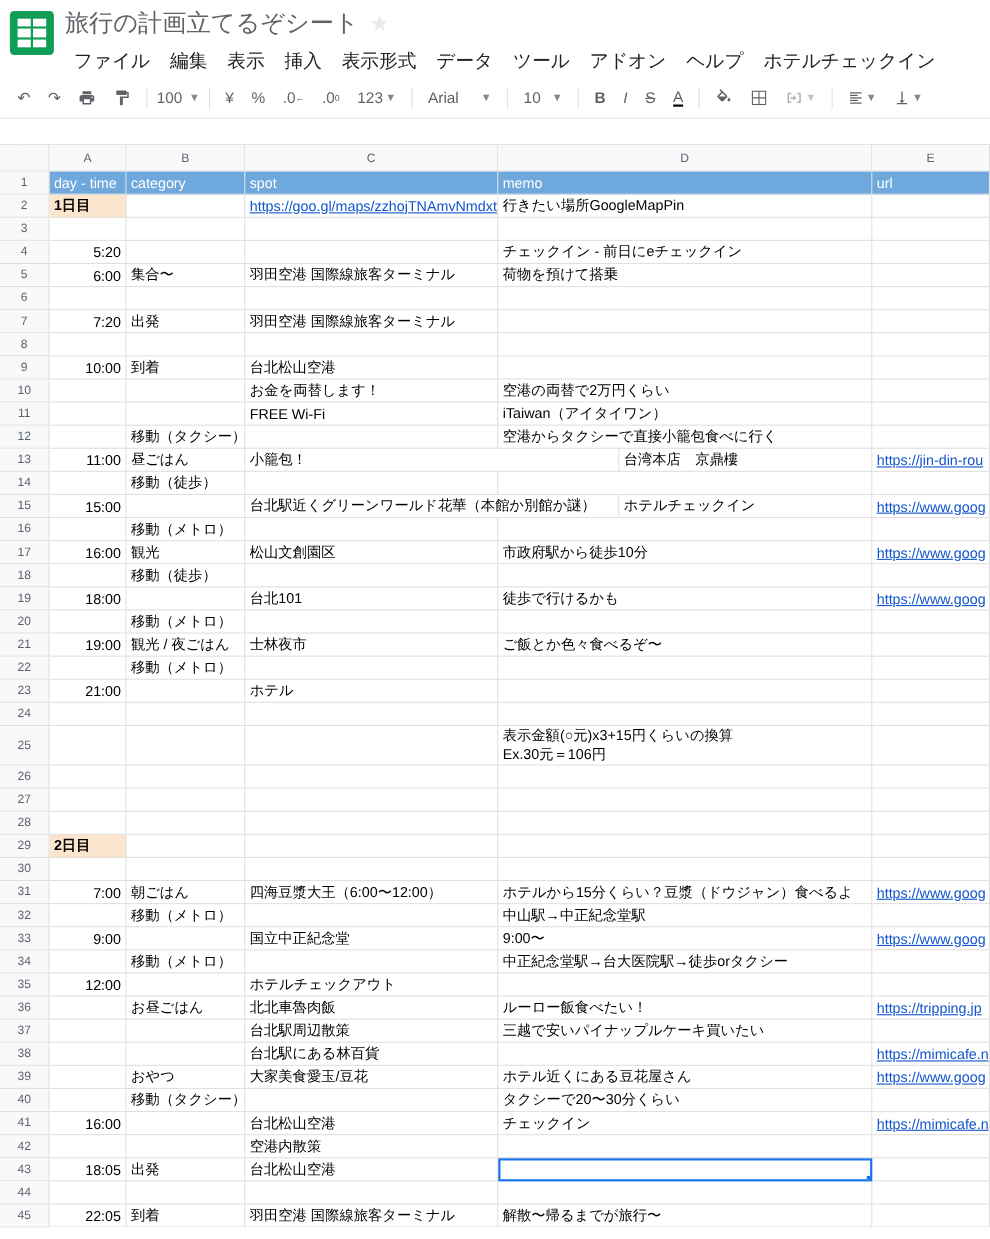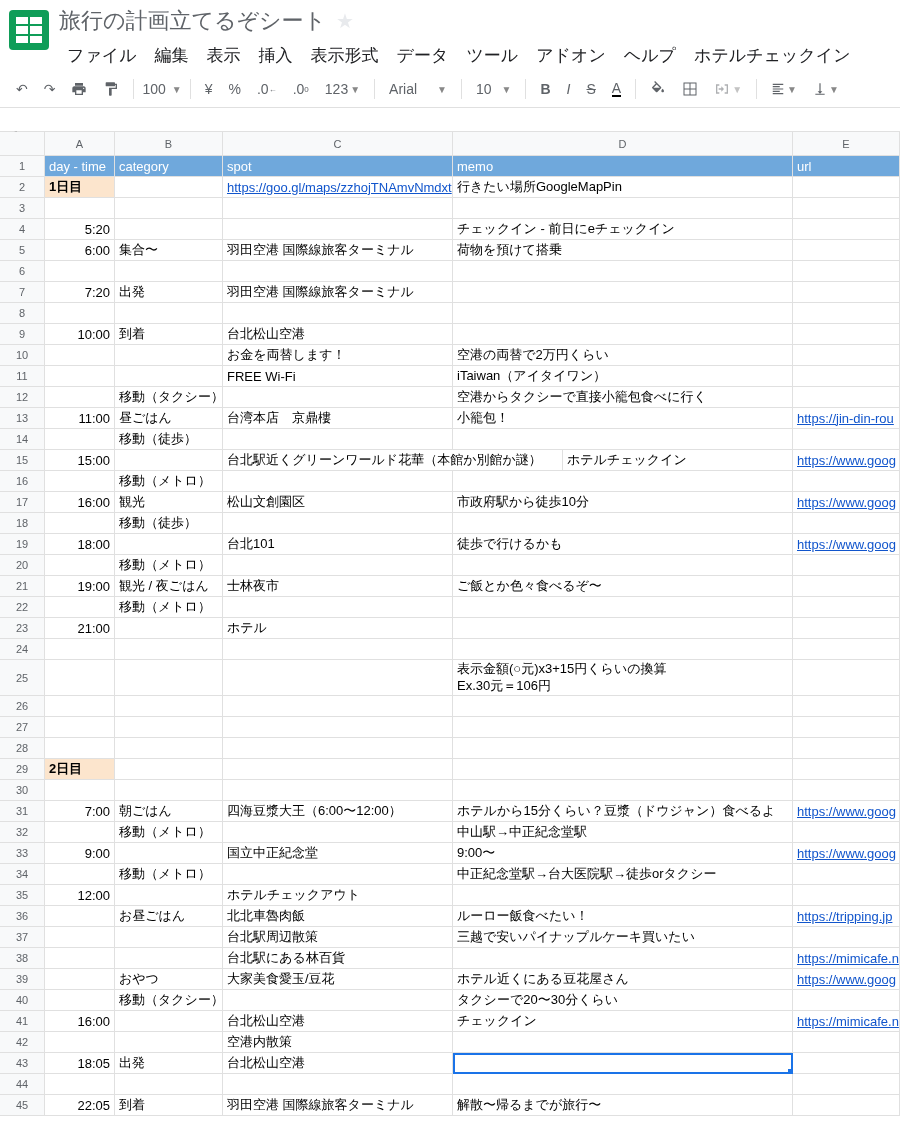--- a/index.html
+++ b/index.html
@@ -301,22 +301,22 @@
         <div class="row">
           <div class="cell wA right"></div>
           <div class="cell wB">移動（タクシー）</div>
           <div class="cell wC"></div>
           <div class="cell wD">空港からタクシーで直接小籠包食べに行く</div>
           <div class="cell wE"></div>
         </div>
         <div class="row">
           <div class="cell wA right">11:00</div>
           <div class="cell wB">昼ごはん</div>
+          <div class="cell wD">小籠包！</div>
           <div class="cell wC">台湾本店　京鼎樓</div>
-          <div class="cell wD">小籠包！</div>
           <div class="cell wE link">https://jin-din-rou</div>
         </div>
         <div class="row">
           <div class="cell wA right"></div>
           <div class="cell wB">移動（徒歩）</div>
           <div class="cell wC"></div>
           <div class="cell wD"></div>
           <div class="cell wE"></div>
         </div>
         <div class="row">

